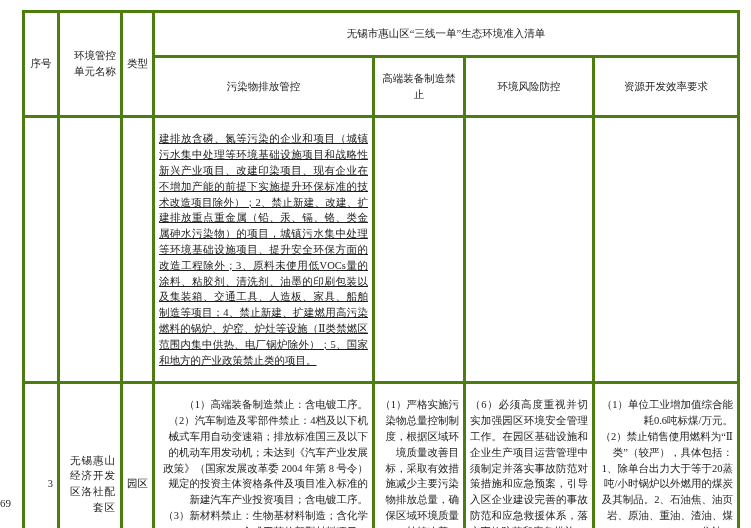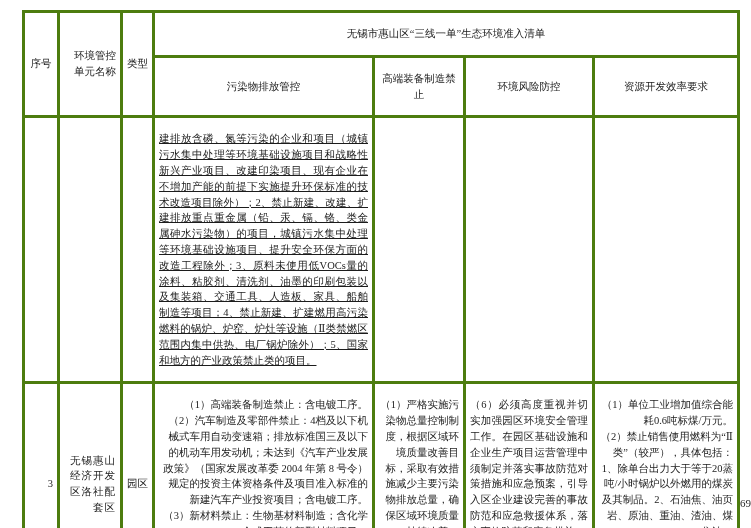--- a/index.html
+++ b/index.html
@@ -23,21 +23,21 @@
   tr.body-row-1{height:256px;text-decoration:underline;}
   tr.body-row-2{height:162px;}
   .hc{text-align:center;vertical-align:middle;font-weight:bold;font-size:10.5px;}
   .title{text-align:center;vertical-align:middle;font-weight:bold;font-size:11px;padding:0 2px;}
   .cc{text-align:right;vertical-align:middle;}
   .name-cell{padding:0 9px;letter-spacing:1px;}
   .txt{text-align:justify;vertical-align:top;}
   .pre{white-space:pre-line;text-align:right;}
   .page-number{
     position:absolute;left:0;top:497px;width:751px;
-    text-align:right;font-size:11px;color:#2a2a2a;
+    text-align:left;font-size:11px;color:#2a2a2a;
   }
 </style>
 </head>
 <body>
 
 <div class="page">
 
   <table class="doc">
     <colgroup>
       <col style="width:35px">

